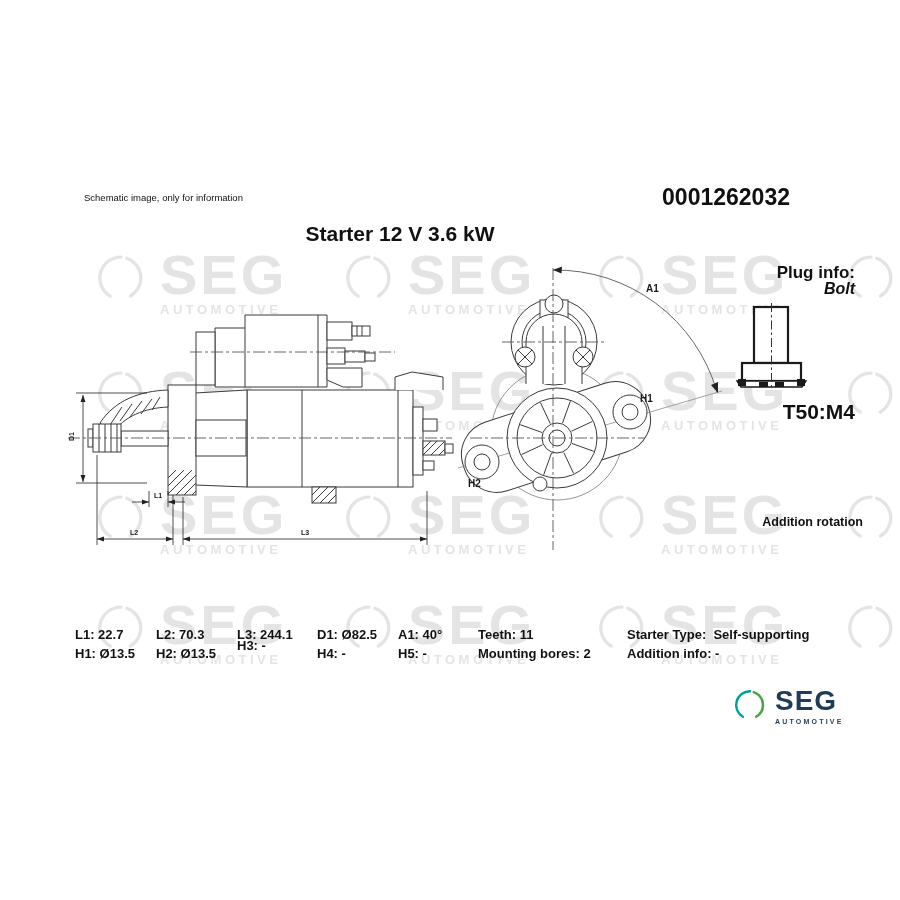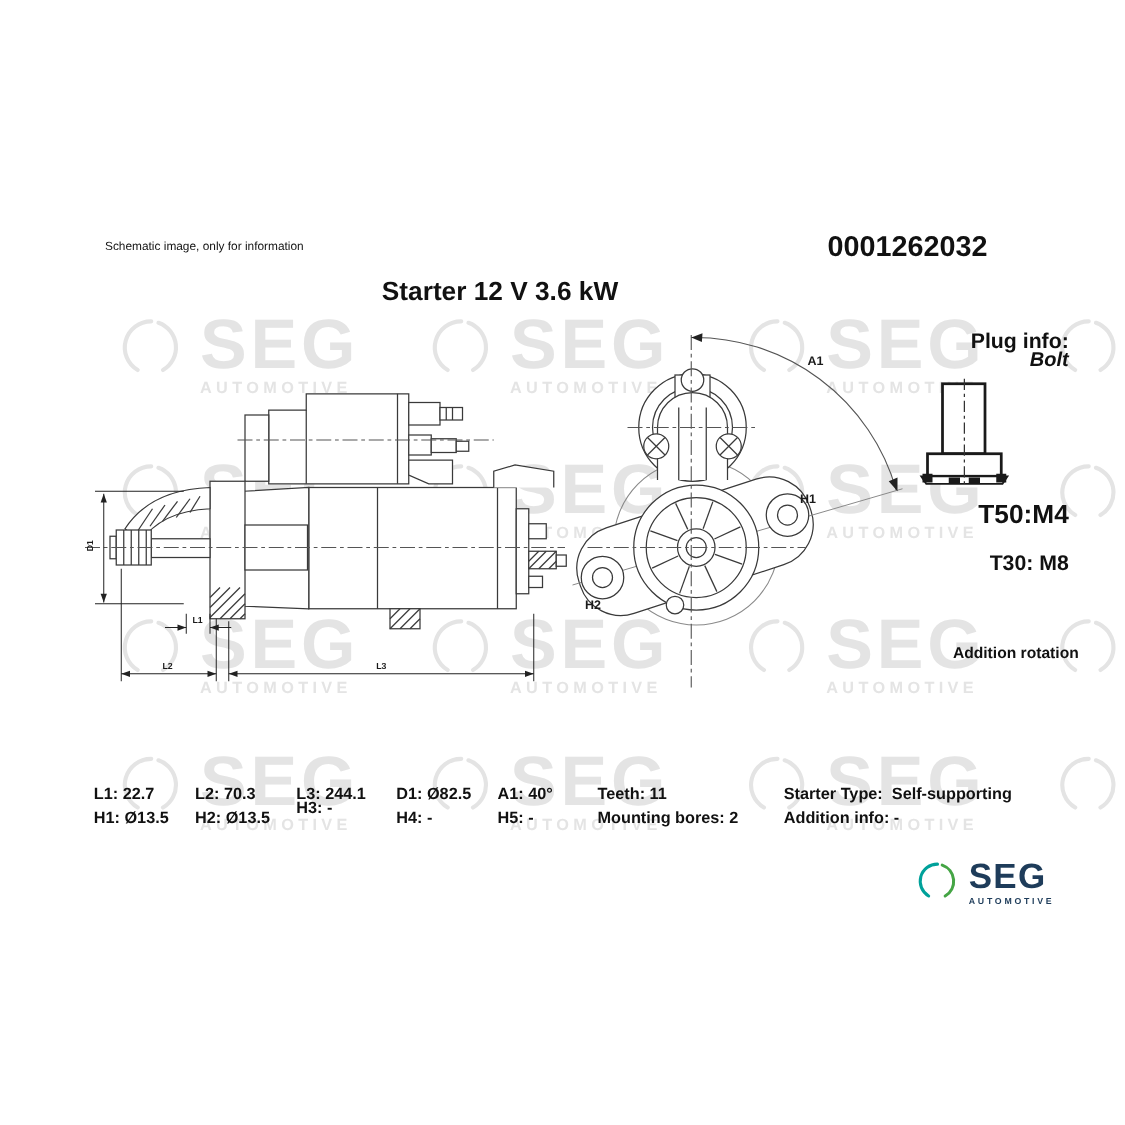--- a/index.html
+++ b/index.html
@@ -360,21 +360,20 @@
     <g fill="#1a1a1a" stroke="none">
       <rect x="10" y="78" width="8" height="7"></rect>
         <rect x="31" y="81" width="9" height="5"></rect>
       <rect x="47" y="81" width="9" height="5"></rect>
         <rect x="69" y="78" width="8" height="7"></rect>
     </g>
     <line x1="43.5" y1="2" x2="43.5" y2="86" stroke="#333333" stroke-width="1" stroke-dasharray="9 3 2.5 3"></line>
   </svg>
 
   <div class="rp rp-t50">T50:M4</div>
-  <div class="rp rp-t30">T30: M8</div>
   <div class="rp rp-rotval">Addition rotation</div>
 
   <div class="spec" style="left:75px;top:627px">L1: 22.7</div>
   <div class="spec" style="left:156px;top:627px">L2: 70.3</div>
   <div class="spec" style="left:237px;top:627px">L3: 244.1</div>
   <div class="spec" style="left:317px;top:627px">D1: Ø82.5</div>
   <div class="spec" style="left:398px;top:627px">A1: 40°</div>
   <div class="spec" style="left:478px;top:627px">Teeth: 11</div>
   <div class="spec" style="left:627px;top:627px">Starter Type:  Self-supporting</div>
 

